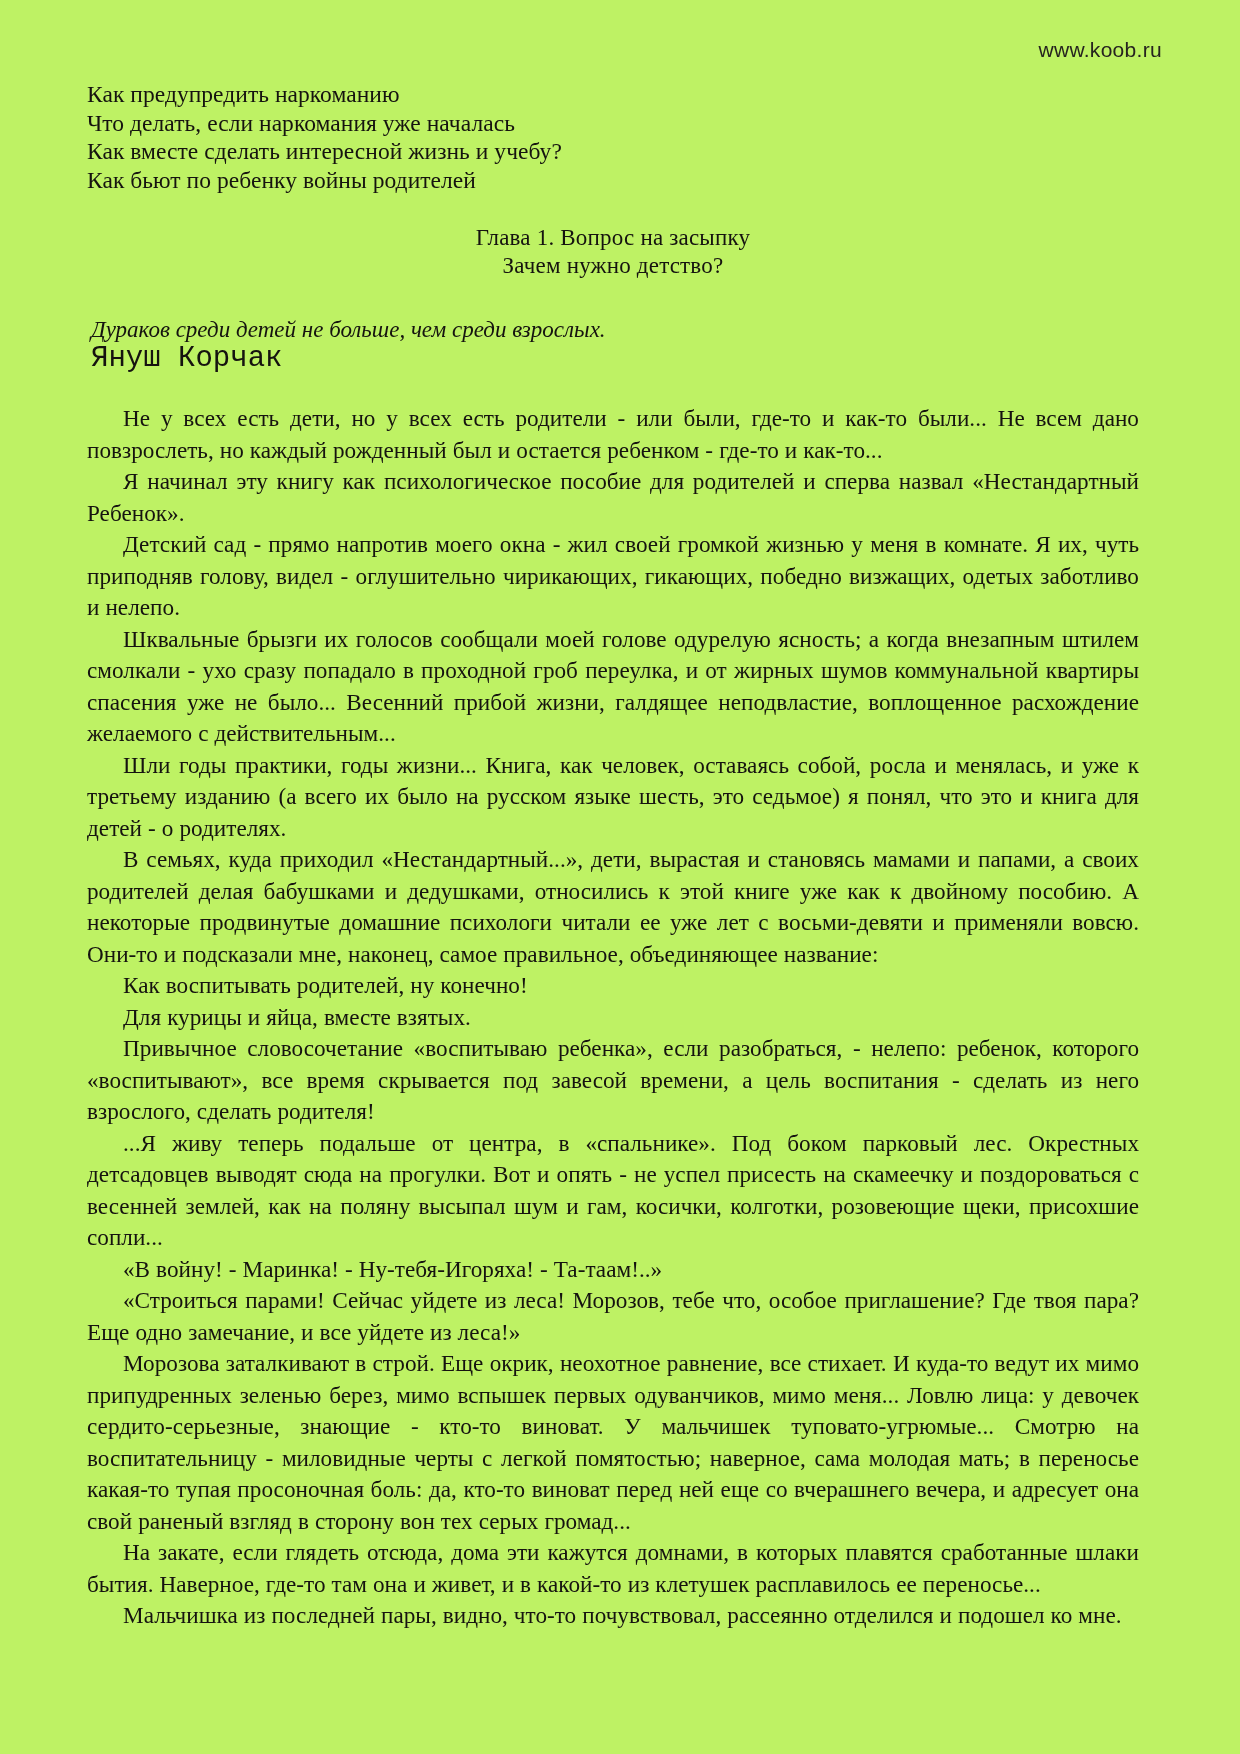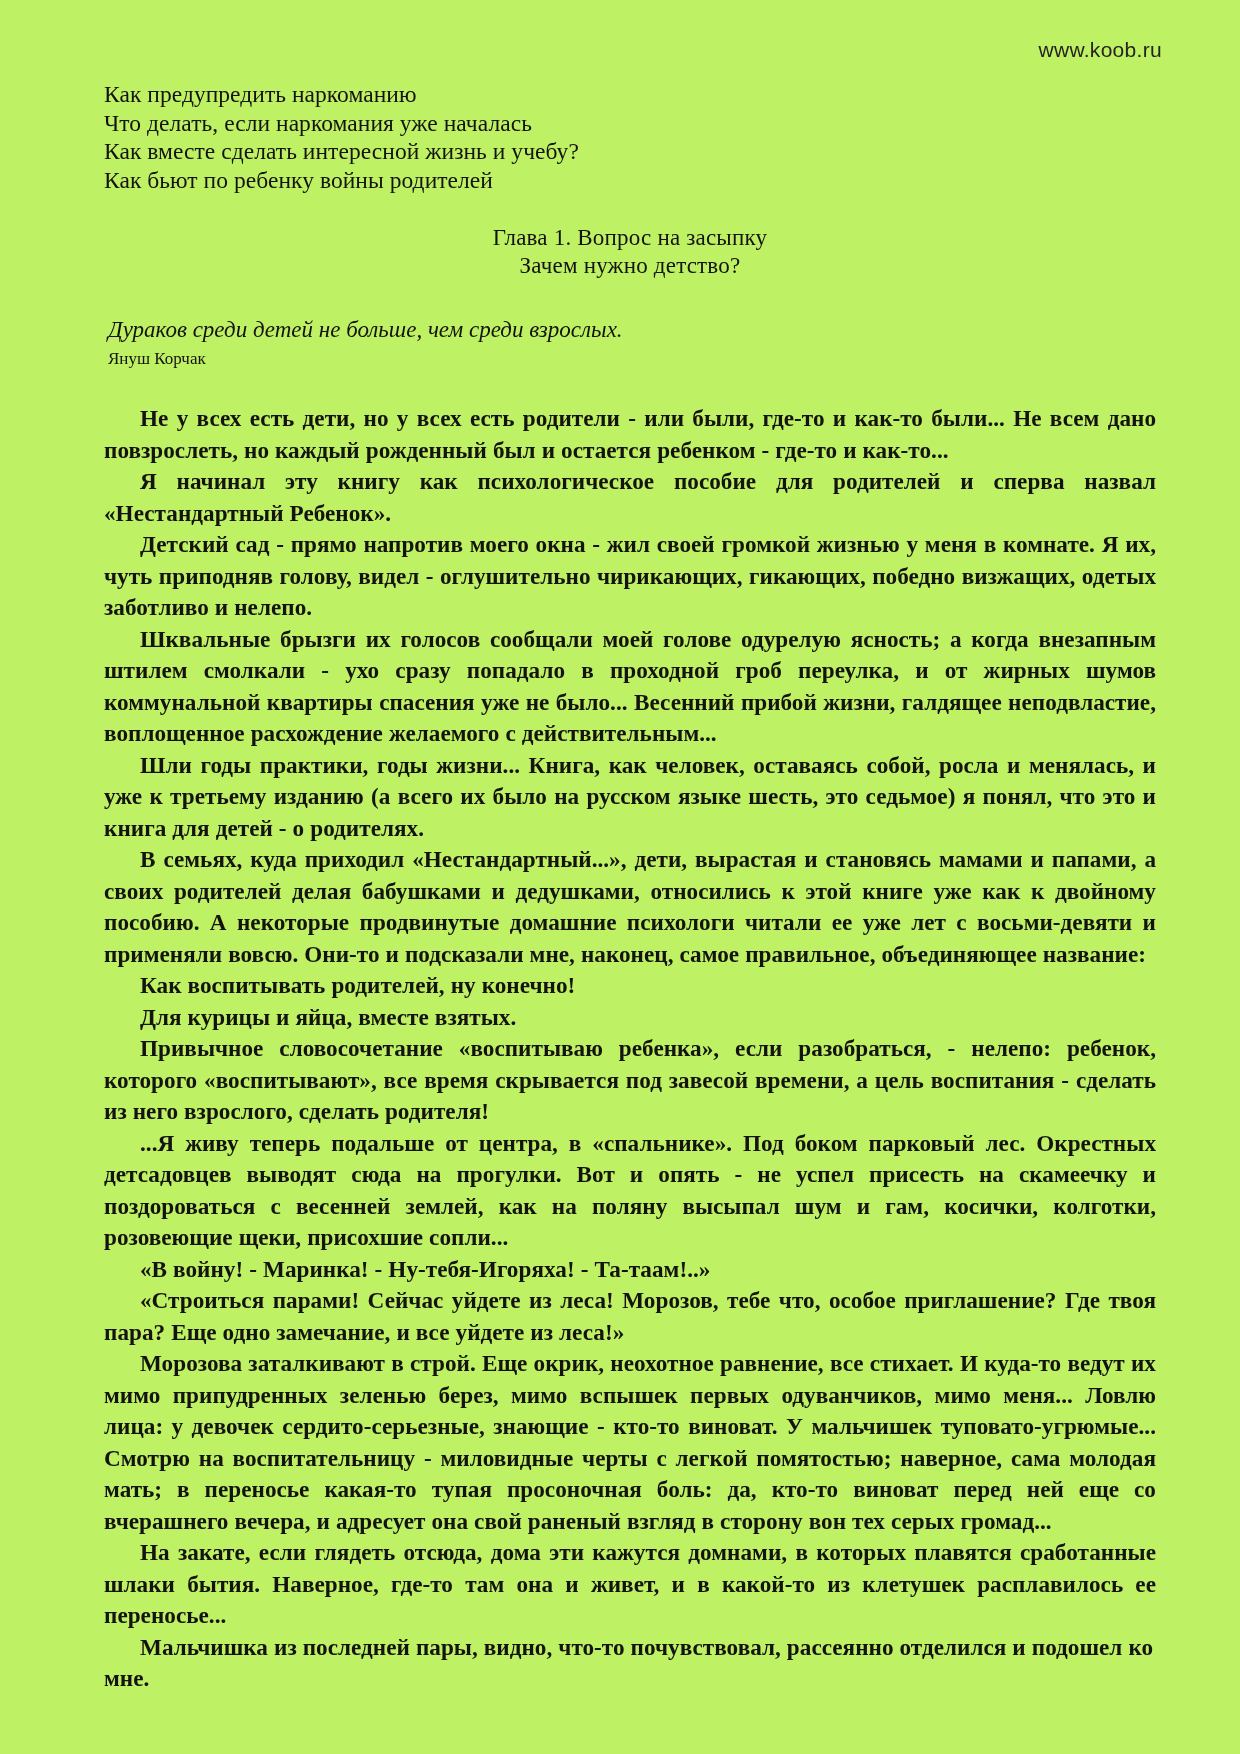--- a/index.html
+++ b/index.html
@@ -27,21 +27,21 @@
     font-family: "Liberation Sans", "DejaVu Sans", sans-serif;
     font-size: 21px;
     letter-spacing: 0.3px;
     color: #26231f;
     white-space: nowrap;
   }
 
   
   .column {
     position: absolute;
-    left: 104px;
+    left: 87px;
     top: 80px;
     width: 1052px;
   }
 
   
   .toc-list {
     margin: 0;
     padding: 0;
     list-style: none;
   }
@@ -69,29 +69,29 @@
   .epigraph {
     margin-top: 36px;
   }
   .epigraph .quote {
     font-size: 23px;
     line-height: 28.5px;
     font-style: italic;
     padding-left: 4px;
   }
   .epigraph .attrib {
-    font-size: 17px;
+    font-size: 29px;
     line-height: 28.5px;
     padding-left: 4px;
+    font-family: Liberation Mono, monospace;
   }
 
   
   .body-copy {
     margin-top: 30px;
-    font-weight: bold;
   }
   .body-copy p {
     margin: 0;
     font-size: 23.2px;
     line-height: 31.5px;
     text-align: justify;
     text-justify: inter-word;
     text-indent: 36px;
     letter-spacing: 0.02px;
     word-spacing: 0.2px;

